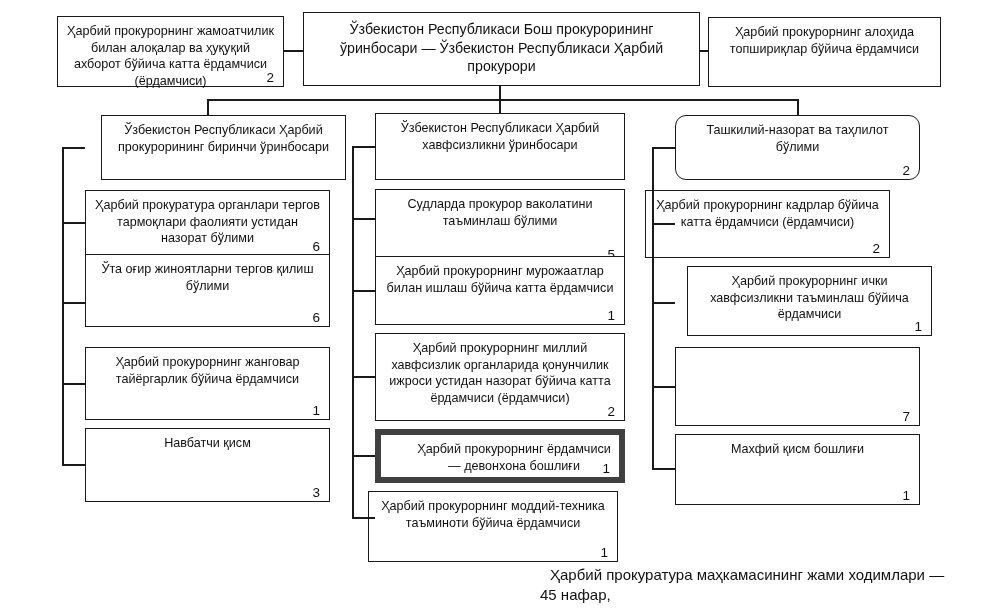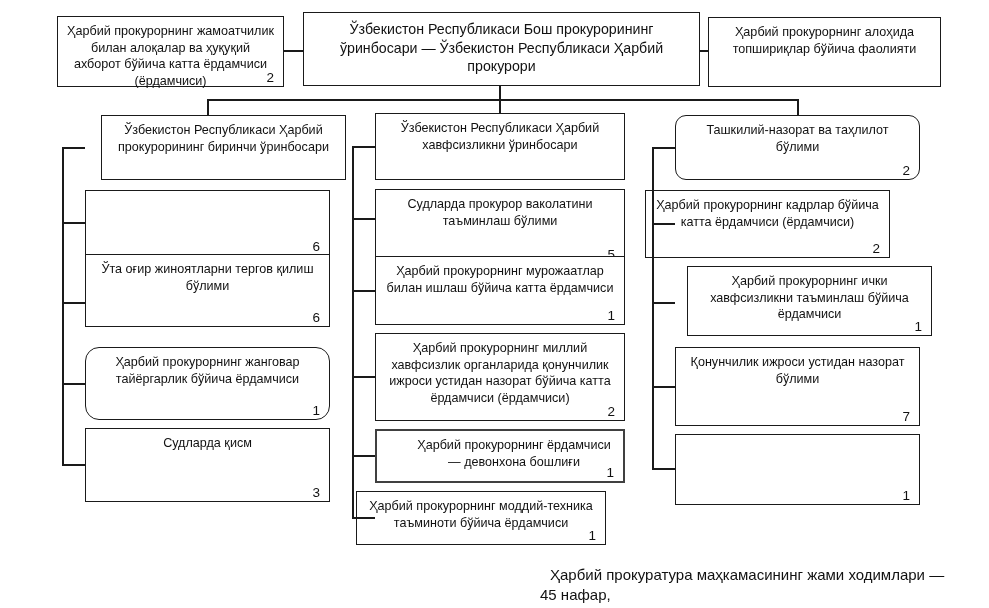--- a/index.html
+++ b/index.html
@@ -15,21 +15,21 @@
   .box {
     position: absolute;
     box-sizing: border-box;
     border: 1.5px solid #1a1a1a;
     background: #fff;
     text-align: center;
     font-size: 12.6px;
     line-height: 1.32;
     padding: 6px 8px 2px 8px;
   }
-  .box.light { border: 2px solid #404040; padding-left: 36px; }
+  .box.light { border: 6px solid #404040; padding-left: 36px; }
   .box .count {
     position: absolute;
     right: 9px;
     bottom: 0px;
     font-size: 13.5px;
     line-height: 1.2;
   }
   .box.top-center { font-size: 14.2px; padding-top: 7px; }
   .line { position: absolute; background: #1a1a1a; }
   .h { height: 1.5px; }
@@ -53,47 +53,48 @@
   <div class="box" style="left:57px; top:16px; width:227px; height:71px;">
     <div>Ҳарбий прокурорнинг жамоатчилик билан алоқалар ва ҳуқуқий ахборот бўйича катта ёрдамчиси (ёрдамчиси)</div>
     <span class="count">2</span>
   </div>
 
   <div class="box top-center" style="left:303px; top:12px; width:397px; height:74px;">
     <div>Ўзбекистон Республикаси Бош прокурорининг ўринбосари — Ўзбекистон Республикаси Ҳарбий прокурори</div>
   </div>
 
   <div class="box" style="left:708px; top:17px; width:233px; height:70px;">
-    <div>Ҳарбий прокурорнинг алоҳида топшириқлар бўйича фаолияти</div>
+    <div>Ҳарбий прокурорнинг алоҳида топшириқлар бўйича ёрдамчиси</div>
   </div>
 
   <div class="line h" style="left:284px; top:50px; width:19px;"></div>
   <div class="line h" style="left:700px; top:50px; width:8px;"></div>
 
   <div class="line v" style="left:499px; top:86px; height:28px;"></div>
   <div class="line h" style="left:207px; top:99px; width:591px;"></div>
   <div class="line v" style="left:207px; top:99px; height:17px;"></div>
   <div class="line v" style="left:797px; top:99px; height:17px;"></div>
 
   <div class="box" style="left:101px; top:115px; width:245px; height:65px;">
     <div>Ўзбекистон Республикаси Ҳарбий прокурорининг биринчи ўринбосари</div>
   </div>
   <div class="box" style="left:85px; top:190px; width:245px; height:66px;">
+    <div>Ҳарбий прокуратура органлари тергов тармоқлари фаолияти устидан назорат бўлими</div>
     <span class="count">6</span>
   </div>
   <div class="box" style="left:85px; top:254px; width:245px; height:73px;">
     <div>Ўта оғир жиноятларни тергов қилиш бўлими</div>
     <span class="count">6</span>
   </div>
-  <div class="box" style="left:85px; top:347px; width:245px; height:73px;border-radius:14px;">
+  <div class="box" style="left:85px; top:347px; width:245px; height:73px;">
     <div>Ҳарбий прокурорнинг жанговар тайёргарлик бўйича ёрдамчиси</div>
     <span class="count">1</span>
   </div>
   <div class="box" style="left:85px; top:428px; width:245px; height:74px;">
-    <div>Судларда қисм</div>
+    <div>Навбатчи қисм</div>
     <span class="count">3</span>
   </div>
 
   <div class="line v" style="left:62px; top:147px; height:319px;"></div>
   <div class="line h" style="left:62px; top:147px; width:23px;"></div>
   <div class="line h" style="left:62px; top:222px; width:23px;"></div>
   <div class="line h" style="left:62px; top:302px; width:23px;"></div>
   <div class="line h" style="left:62px; top:383px; width:23px;"></div>
   <div class="line h" style="left:62px; top:464px; width:23px;"></div>
 
@@ -109,21 +110,21 @@
     <span class="count">1</span>
   </div>
   <div class="box" style="left:375px; top:333px; width:250px; height:88px;">
     <div>Ҳарбий прокурорнинг миллий хавфсизлик органларида қонунчилик ижроси устидан назорат бўйича катта ёрдамчиси (ёрдамчиси)</div>
     <span class="count">2</span>
   </div>
   <div class="box light" style="left:375px; top:429px; width:250px; height:54px;">
     <div>Ҳарбий прокурорнинг ёрдамчиси — девонхона бошлиғи</div>
     <span class="count">1</span>
   </div>
-  <div class="box" style="left:356px; top:491px; width:250px; height:54px;">
+  <div class="box" style="left:368px; top:491px; width:250px; height:71px;">
     <div>Ҳарбий прокурорнинг моддий-техника таъминоти бўйича ёрдамчиси</div>
     <span class="count">1</span>
   </div>
 
   <div class="line v" style="left:352px; top:146px; height:372px;"></div>
   <div class="line h" style="left:352px; top:146px; width:23px;"></div>
   <div class="line h" style="left:352px; top:218px; width:23px;"></div>
   <div class="line h" style="left:352px; top:290px; width:23px;"></div>
   <div class="line h" style="left:352px; top:376px; width:23px;"></div>
   <div class="line h" style="left:352px; top:455px; width:23px;"></div>
@@ -135,24 +136,24 @@
   </div>
   <div class="box" style="left:645px; top:190px; width:245px; height:68px;">
     <div>Ҳарбий прокурорнинг кадрлар бўйича катта ёрдамчиси (ёрдамчиси)</div>
     <span class="count">2</span>
   </div>
   <div class="box" style="left:687px; top:266px; width:245px; height:70px;">
     <div>Ҳарбий прокурорнинг ички хавфсизликни таъминлаш бўйича ёрдамчиси</div>
     <span class="count">1</span>
   </div>
   <div class="box" style="left:675px; top:347px; width:245px; height:79px;">
-    <div>Қонунчилик ижроси устидан назорат бўлими</div>
     <span class="count">7</span>
   </div>
   <div class="box" style="left:675px; top:434px; width:245px; height:71px;">
+    <div>Махфий қисм бошлиғи</div>
     <span class="count">1</span>
   </div>
 
   <div class="line v" style="left:652px; top:147px; height:322px;"></div>
   <div class="line h" style="left:652px; top:147px; width:23px;"></div>
   <div class="line h" style="left:652px; top:223px; width:23px;"></div>
   <div class="line h" style="left:652px; top:302px; width:23px;"></div>
   <div class="line h" style="left:652px; top:386px; width:23px;"></div>
   <div class="line h" style="left:652px; top:468px; width:23px;"></div>
 

